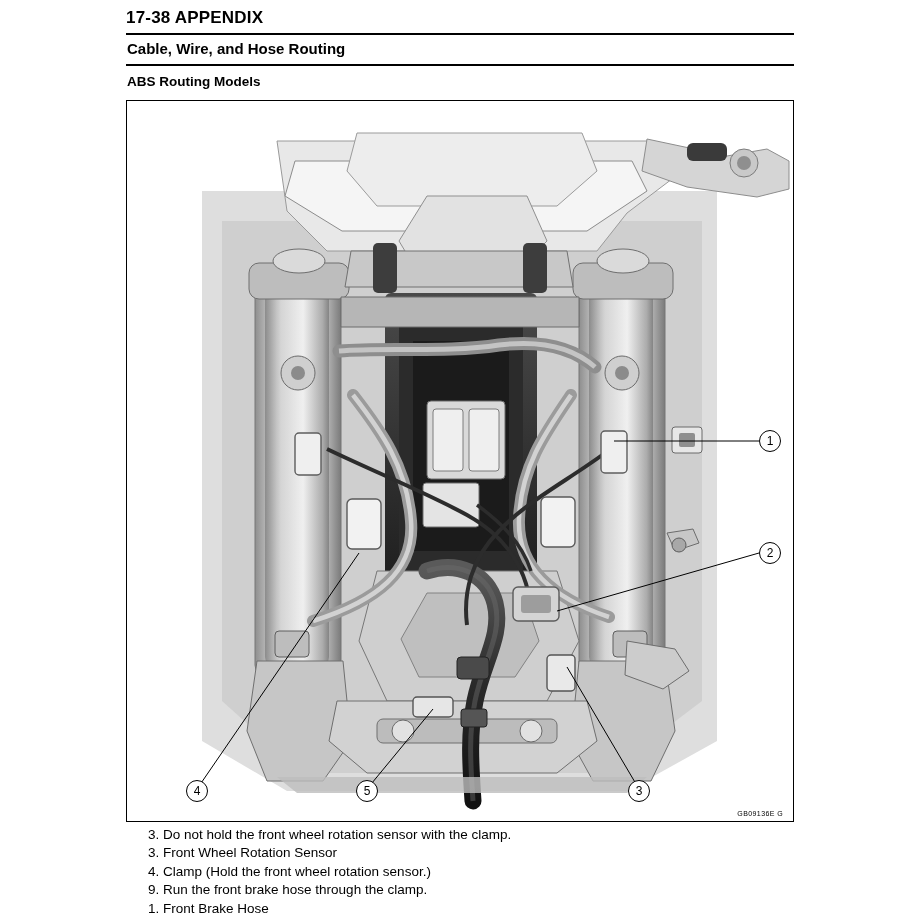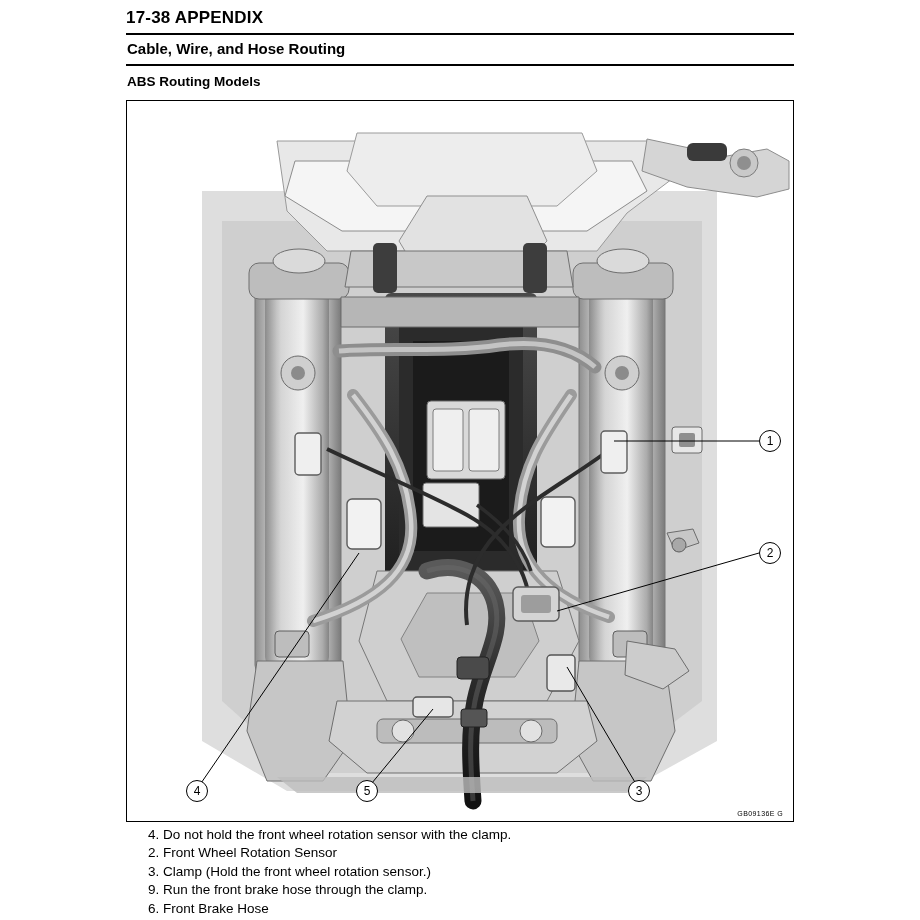--- a/index.html
+++ b/index.html
@@ -271,20 +271,20 @@
       <div class="callout" style="left:632px; top:441px;">2</div>
       <div class="callout" style="left:501px; top:679px;">3</div>
       <div class="callout" style="left:59px; top:679px;">4</div>
       <div class="callout" style="left:229px; top:679px;">5</div>
 
       <div class="fig-code">GB09136E  G</div>
     </div>
   </div>
 
   <div class="legend">
-    <div class="legend-item">4. Do not hold the front wheel rotation sensor with the clamp.</div>
-    <div class="legend-item">2. Front Wheel Rotation Sensor</div>
-    <div class="legend-item">3. Clamp (Hold the front wheel rotation sensor.)</div>
+    <div class="legend-item">3. Do not hold the front wheel rotation sensor with the clamp.</div>
+    <div class="legend-item">3. Front Wheel Rotation Sensor</div>
+    <div class="legend-item">4. Clamp (Hold the front wheel rotation sensor.)</div>
     <div class="legend-item">9. Run the front brake hose through the clamp.</div>
-    <div class="legend-item">6. Front Brake Hose</div>
+    <div class="legend-item">1. Front Brake Hose</div>
   </div>
 
 </div>
 
 </body></html>

